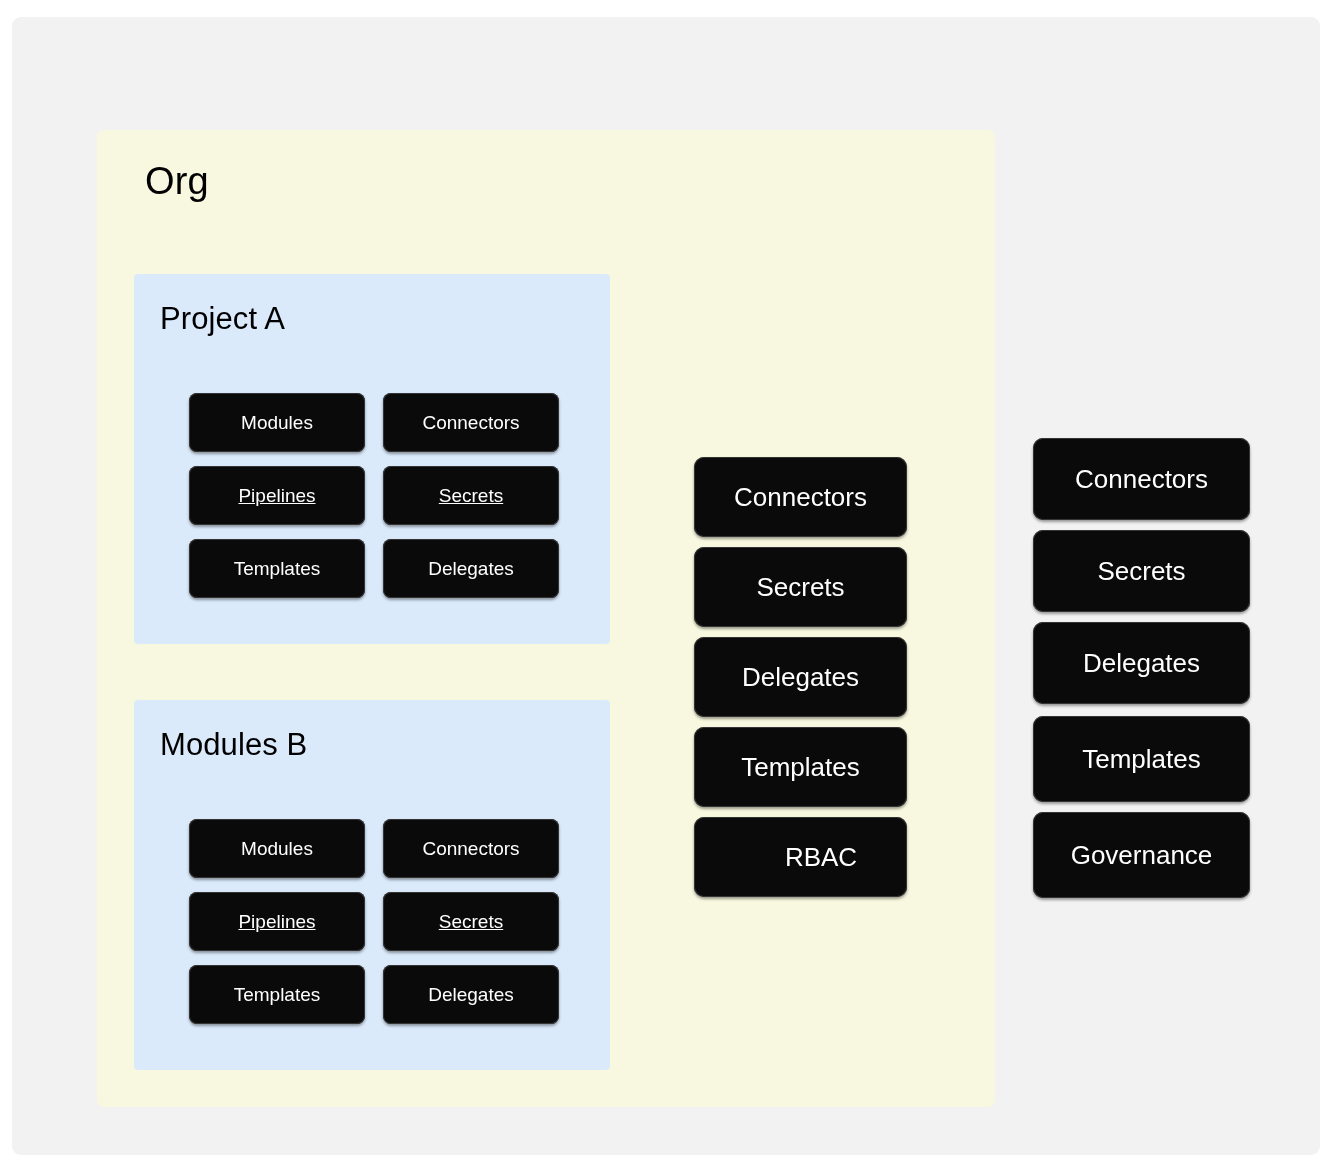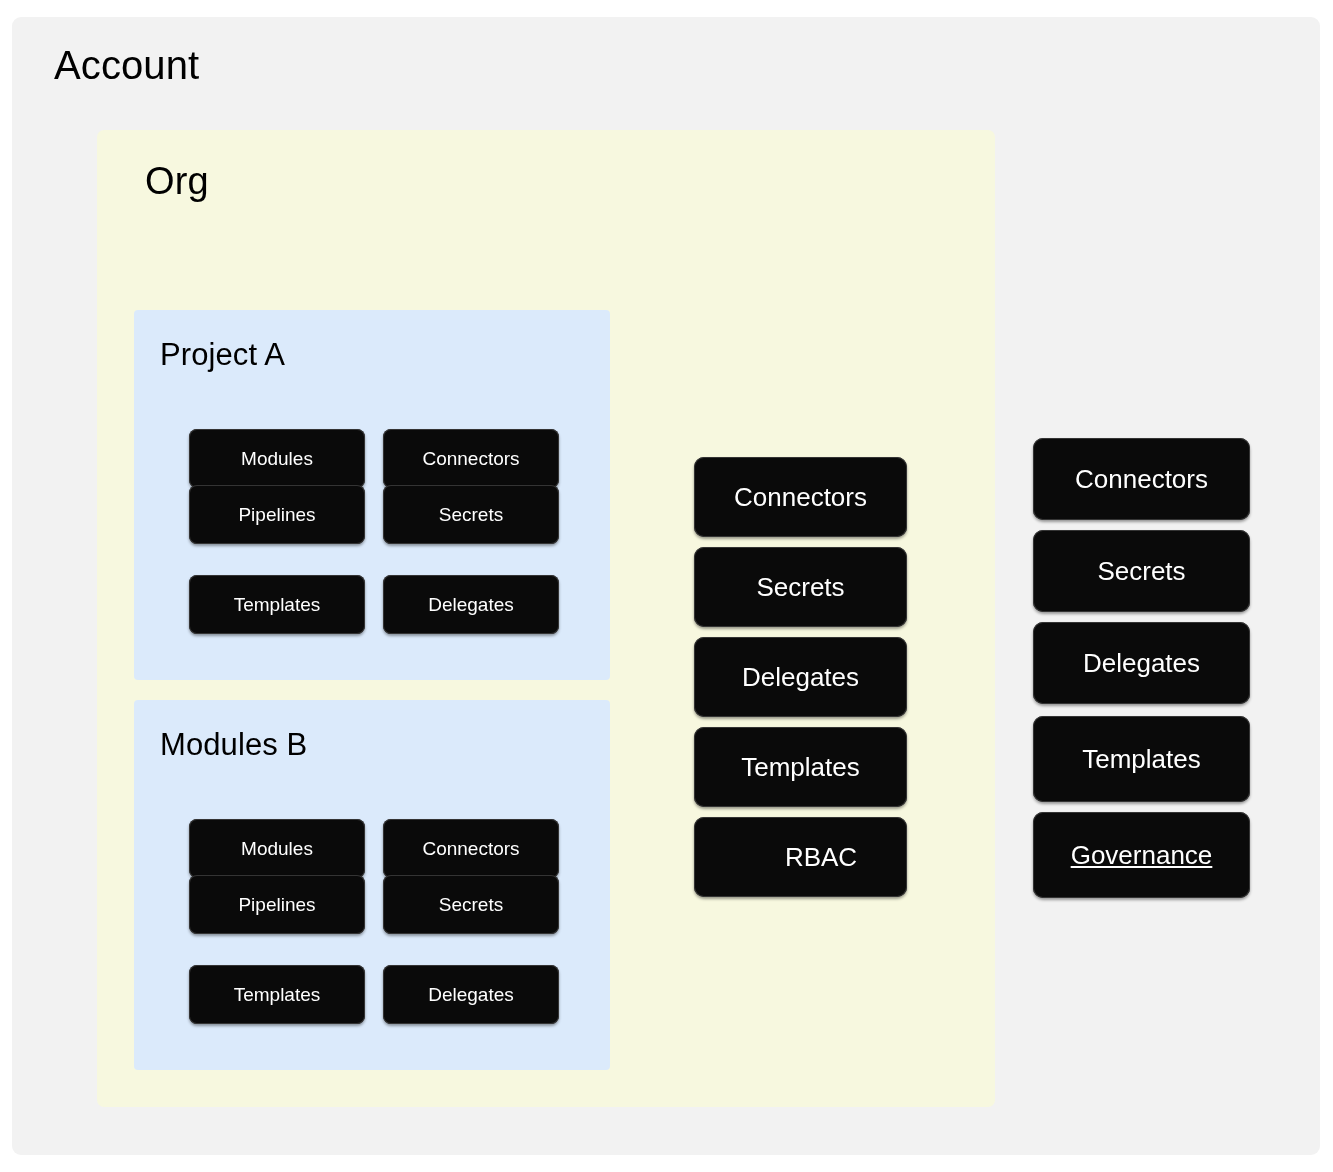--- a/index.html
+++ b/index.html
@@ -73,21 +73,20 @@
     background: #dbeafb;
     border-radius: 4px;
     box-sizing: border-box;
   }
 
   .project-a {
     left: 37px;
     top: 144px;
     width: 476px;
     height: 370px;
-    margin-top: 36px;
   }
 
   .project-b {
     left: 37px;
     top: 570px;
     width: 476px;
     height: 370px;
   }
 
   .project-title {
@@ -123,21 +122,21 @@
   }
   .chip-sm {
     width: 176px;
     height: 59px;
     font-size: 19px;
     border-radius: 8px;
   }
   .chip-sm.col-l { left: 0; }
   .chip-sm.col-r { left: 194px; }
   .chip-sm.row-0 { top: 0; }
-  .chip-sm.row-1 { top: 56px; }
+  .chip-sm.row-1 { top: 73px; text-decoration: underline; }
   .chip-sm.row-2 { top: 146px; }
 
   
   .org-col {
     position: absolute;
     left: 597px;
     top: 327px;
     width: 213px;
   }
   .chip-md {
@@ -162,21 +161,20 @@
     border-radius: 10px;
   }
 </style>
 </head>
 <body>
 
 <div id="canvas">
 
   <div class="account-frame">
 
-    <div class="scope-title account-title">Account</div>
 
     <div class="org-frame">
 
       <div class="scope-title org-title">Org</div>
 
       <div class="project-frame project-a">
         <div class="scope-title project-title">Project A</div>
 
         <div class="chip-grid">
           <div class="chip chip-sm col-l row-0">Modules</div>
@@ -211,18 +209,18 @@
         <div class="chip chip-md" style="top:360px;padding-left:41px;">RBAC</div>
       </div>
 
     </div>
 
     <div class="account-col">
       <div class="chip chip-lg" style="top:0px;   height:82px;">Connectors</div>
       <div class="chip chip-lg" style="top:92px;  height:82px;">Secrets</div>
       <div class="chip chip-lg" style="top:184px; height:82px;">Delegates</div>
       <div class="chip chip-lg" style="top:278px; height:86px;">Templates</div>
-      <div class="chip chip-lg" style="top:374px; height:86px;text-decoration:underline;">Governance</div>
+      <div class="chip chip-lg" style="top:374px; height:86px;">Governance</div>
     </div>
 
   </div>
 
 </div>
 
 </body></html>

